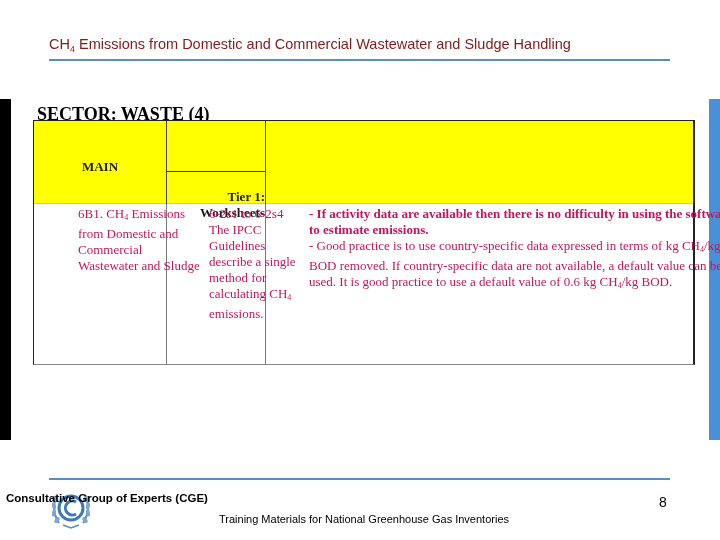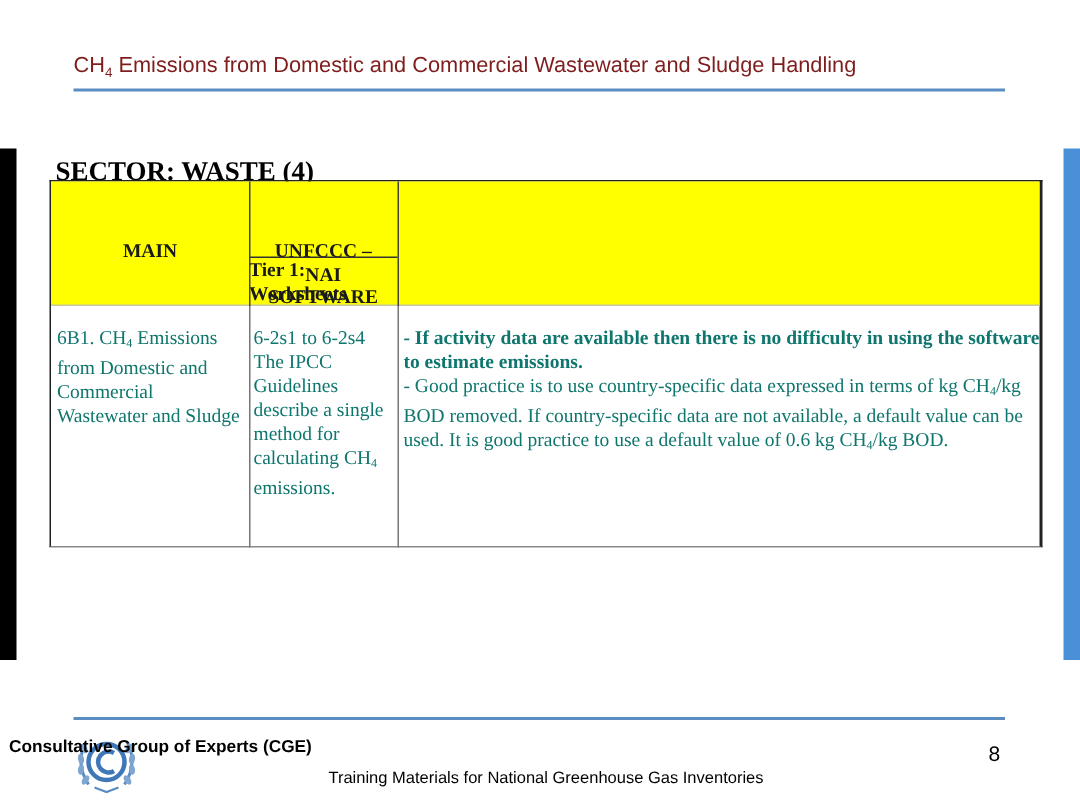--- a/index.html
+++ b/index.html
@@ -36,25 +36,25 @@
       border-bottom: 1px solid #c8c8a0;
     }
     .vline { position: absolute; top: 0; width: 1px; background: #444; }
     .vline.body { background: #777; }
     .hcell {
       position: absolute; top: 2px; text-align: center; font-weight: bold;
       font-size: 13px; line-height: 15.5px; color: #1a1a1a; margin-top: 36px;
     }
     .tier {
       position: absolute; left: 132px; top: 50px; width: 99px; height: 46px;
-      border-top: 1px solid #333; text-align: left; font-weight: bold;
-      font-size: 13px; line-height: 15.5px; color: #1a1a1a; padding-top: 0;
+      border-top: 1px solid #333; text-align: right; font-weight: bold;
+      font-size: 13px; line-height: 15.5px; color: #1a1a1a; padding-top: 17px;
     }
     .bcell {
-      position: absolute; top: 96px; font-size: 13px; line-height: 16px; color: #0f766e;
+      position: absolute; top: 85px; font-size: 13px; line-height: 16px; color: #be185d; margin-left: 40px;
     }
     .bcell sub { font-size: 8px; vertical-align: -2px; }
     .bcell b { font-weight: bold; }
 
     .footer-rule {
       position: absolute; left: 49px; top: 478px; width: 621px; height: 2px; background: #5b8cc2;
     }
     .logo { position: absolute; left: 47px; top: 487px; width: 48px; height: 44px; }
     .footer-org {
       position: absolute; left: 0; width: 587px; top: 492px; text-align: left;
@@ -77,25 +77,20 @@
 
 <div class="left-bar"></div>
 <div class="right-bar"></div>
 
 <div class="sector-label">SECTOR: WASTE (4)</div>
 
 <div class="tbl">
   <div class="hdr">
     <div class="hcell" style="left:0;width:132px;">
       <div>MAIN</div>
-    </div>
-    <div class="hcell" style="left:132px;width:99px;">
-      <div>UNFCCC –</div>
-      <div>NAI</div>
-      <div>SOFTWARE</div>
     </div>
     <div class="tier">
       <div>Tier 1:</div>
       <div>Worksheets</div>
     </div>
   </div>
 
   <div class="vline" style="left:132px;height:83px;"></div>
   <div class="vline" style="left:231px;height:83px;"></div>
   <div class="vline body" style="left:132px;top:83px;height:161px;"></div>

